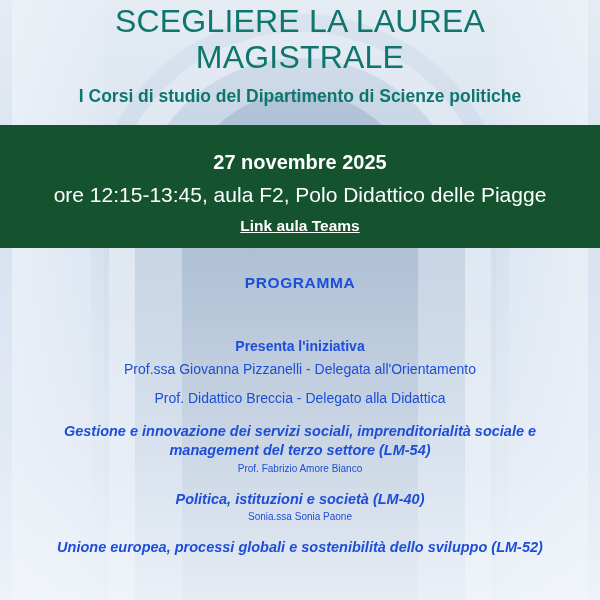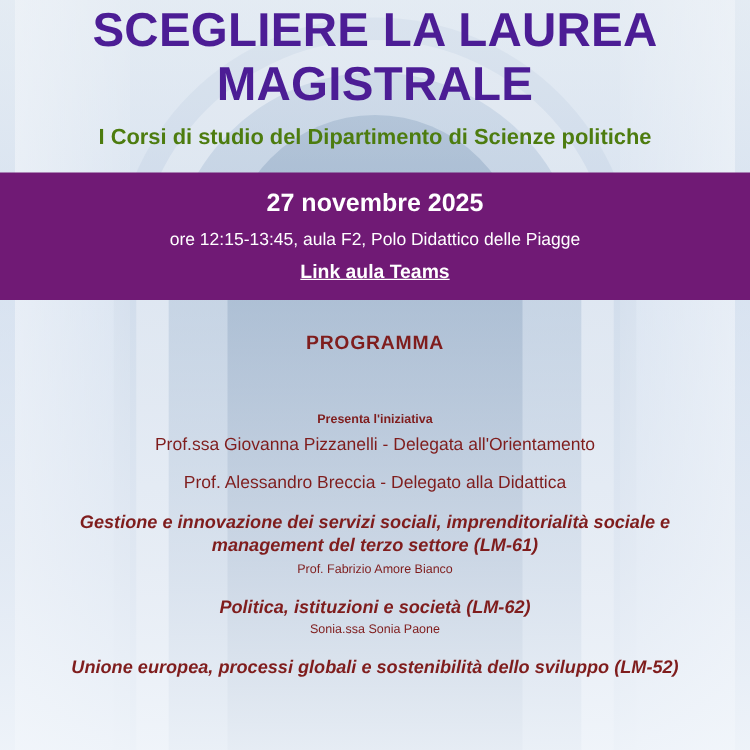--- a/index.html
+++ b/index.html
@@ -69,81 +69,81 @@
     height: 600px;
   }
 
   
   .title-block {
     padding: 4px 16px 0 16px;
     text-align: center;
   }
   .main-title {
     margin: 0;
-    color: #4c1d95;
-    font-size: 38px;
-    font-weight: bold;
+    color: #0f766e;
+    font-size: 32px;
+    font-weight: normal;
     letter-spacing: 0.2px;
     line-height: 1.12;
     text-transform: uppercase;
   }
   .subtitle {
     margin: 10px 0 0 0;
-    color: #4d7c0f;
+    color: #0f766e;
     font-size: 17.5px;
     font-weight: bold;
     line-height: 1.2;
   }
 
   
   .band {
     margin-top: 18px;
-    background: #701a75;
+    background: #14532d;
     color: #ffffff;
     text-align: center;
-    padding: 12px 10px 13px 10px;
+    padding: 24px 10px 13px 10px;
   }
   .band-date {
     font-size: 20px;
     font-weight: bold;
     line-height: 1.3;
   }
   .band-when {
     margin-top: 6px;
-    font-size: 14px;
+    font-size: 21px;
     font-weight: normal;
     line-height: 1.35;
   }
   .band-link {
     margin-top: 8px;
     font-size: 15.5px;
     font-weight: bold;
     text-decoration: underline;
     color: #ffffff;
     display: inline-block;
     cursor: pointer;
   }
 
   
   .programme {
     margin-top: 26px;
     text-align: center;
-    color: #7f1d1d;
+    color: #1d4ed8;
     padding: 0 24px;
   }
   .prog-heading {
     font-size: 15.5px;
     font-weight: bold;
     letter-spacing: 0.6px;
   }
   .item {
     margin-top: 11px;
   }
   .item-role {
-    font-size: 10px;
+    font-size: 14px;
     font-weight: bold;
     line-height: 1.25;
     margin-top: 46px;
   }
   .item-person {
     font-size: 14px;
     font-weight: normal;
     line-height: 1.3;
     margin-top: 4px;
   }
@@ -192,30 +192,30 @@
 
     <div class="programme">
       <div class="prog-heading">PROGRAMMA</div>
 
       <div class="item">
         <div class="item-role">Presenta l'iniziativa</div>
         <div class="item-person">Prof.ssa Giovanna Pizzanelli - Delegata all'Orientamento</div>
       </div>
 
       <div class="item">
-        <div class="item-person">Prof. Alessandro Breccia - Delegato alla Didattica</div>
-      </div>
-
-      <div class="course">
-        <div class="course-name">Gestione e innovazione dei servizi sociali, imprenditorialità sociale e management del terzo settore (LM-61)</div>
+        <div class="item-person">Prof. Didattico Breccia - Delegato alla Didattica</div>
+      </div>
+
+      <div class="course">
+        <div class="course-name">Gestione e innovazione dei servizi sociali, imprenditorialità sociale e management del terzo settore (LM-54)</div>
         <div class="course-person">Prof. Fabrizio Amore Bianco</div>
       </div>
 
       <div class="course">
-        <div class="course-name">Politica, istituzioni e società (LM-62)</div>
+        <div class="course-name">Politica, istituzioni e società (LM-40)</div>
         <div class="course-person">Sonia.ssa Sonia Paone</div>
       </div>
 
       <div class="course">
         <div class="course-name">Unione europea, processi globali e sostenibilità dello sviluppo (LM-52)</div>
       </div>
 
       <div class="course">
       </div>
 

